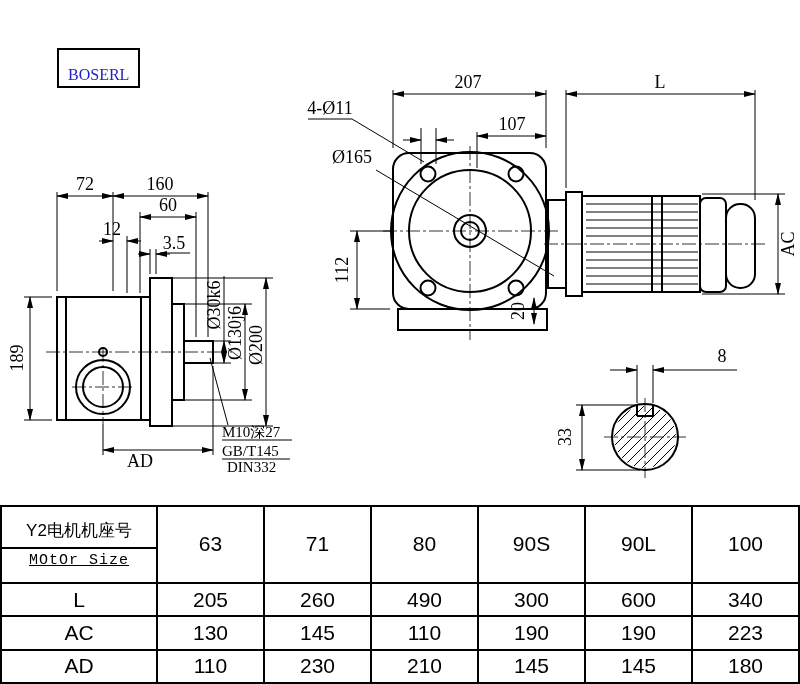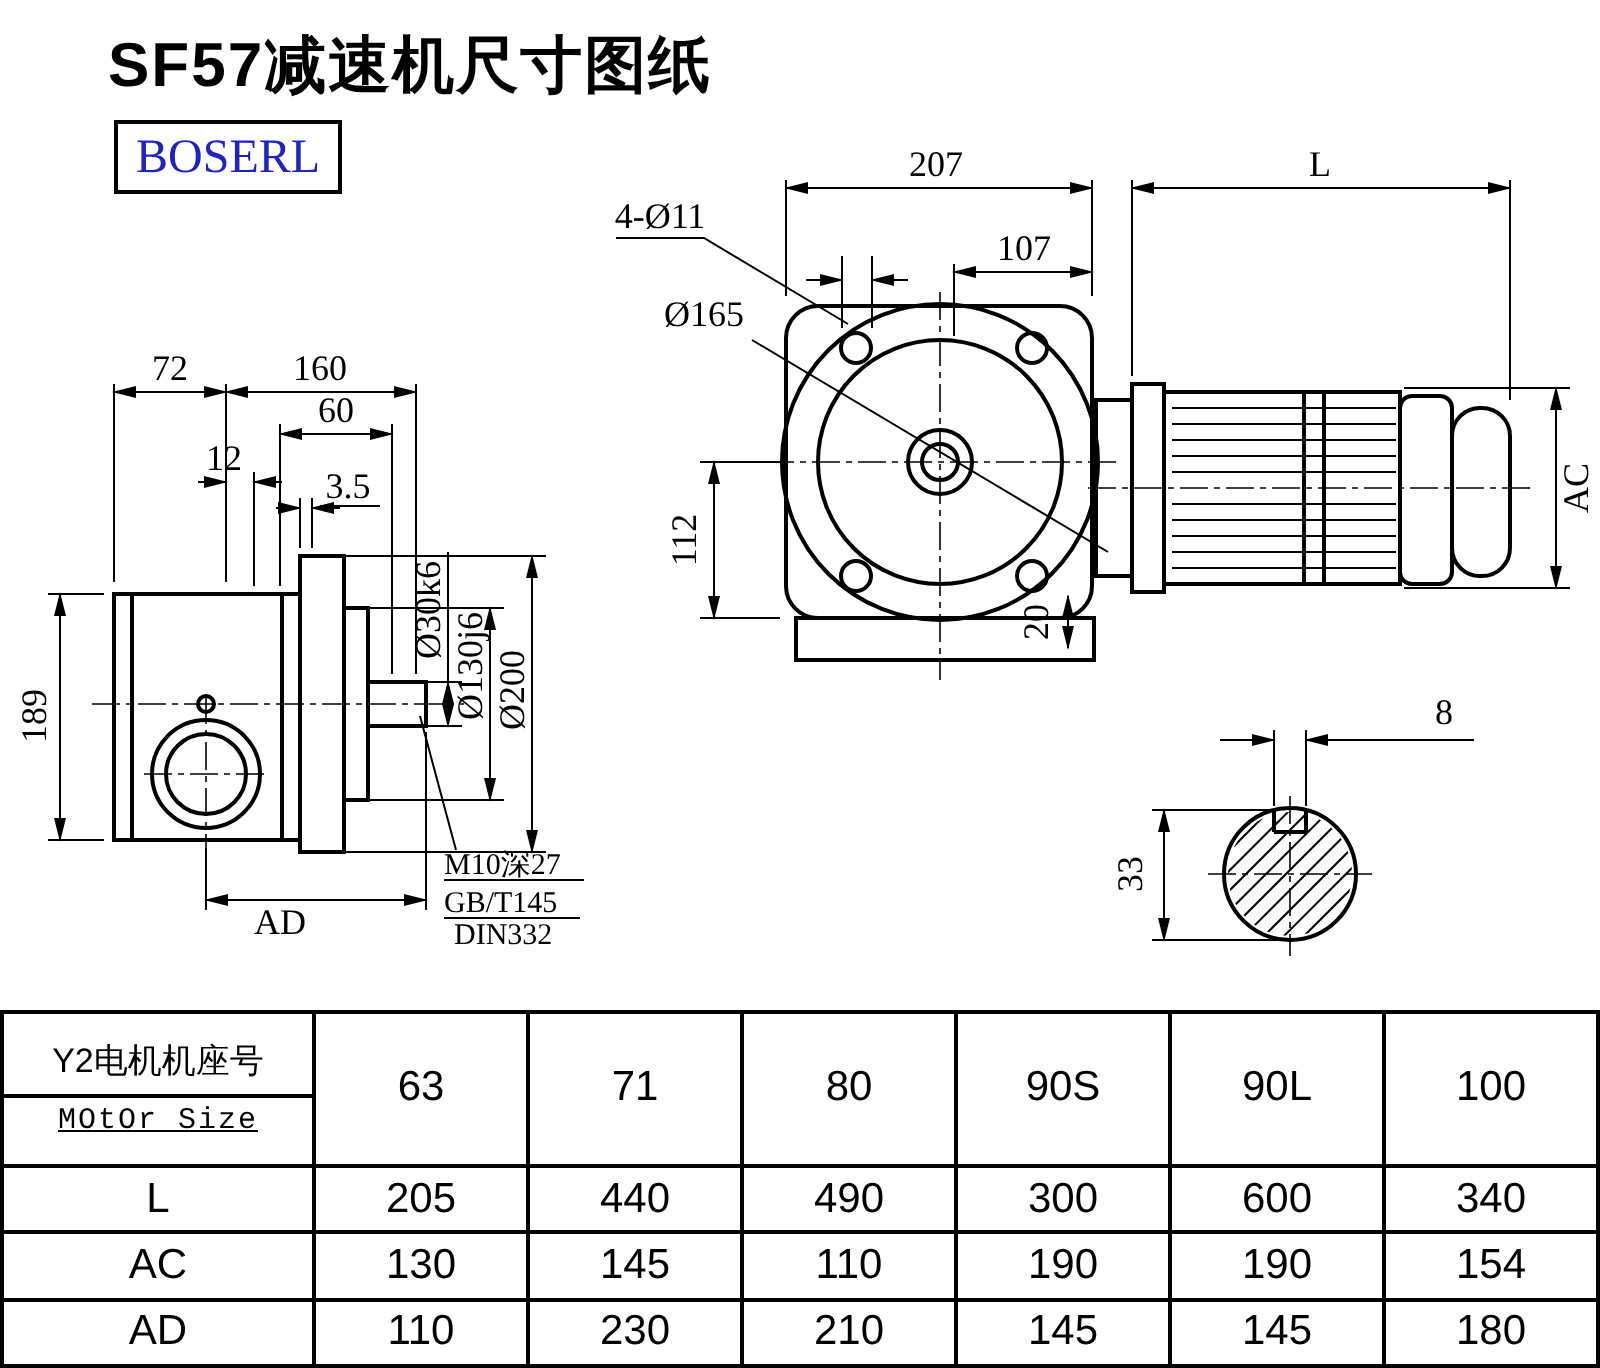--- a/index.html
+++ b/index.html
@@ -1,40 +1,39 @@
 <!DOCTYPE html>
 <html><head>
 <meta charset="utf-8">
 <style>
   * { margin:0; padding:0; box-sizing:border-box; }
   html,body { width:800px; height:684px; background:#fff; font-family:"Liberation Sans", sans-serif; }
   .stage { position:relative; width:800px; height:684px; background:#fff; overflow:hidden; }
   .title { position:absolute; left:54px; top:12px; font-size:31px; font-weight:bold; color:#000; letter-spacing:1px; }
-  .logo { position:absolute; left:57px; top:60px; border:2px solid #000; padding:4px 9px 2px 9px;
-          font-family:"Liberation Serif", serif; font-size:24px; color:#2222c0; }
+  .logo { position:absolute; left:57px; top:48px; border:2px solid #000; padding:16px 9px 2px 9px;
+          font-family:"Liberation Serif", serif; font-size:16px; color:#2222c0; }
   svg.drawing { position:absolute; left:0; top:0; }
   .thick line,.thick rect,.thick circle,.thick path,.thick polyline { stroke:#000; stroke-width:2; fill:none; }
   .thin line,.thin polyline,.thin path { stroke:#000; stroke-width:1; fill:none; }
   .fins line { stroke:#000; stroke-width:1; fill:none; }
   .hatch line { stroke:#000; stroke-width:1; }
   .cl line { stroke:#000; stroke-width:0.8; fill:none; stroke-dasharray:14 3 3 3; }
   text.dim { font-family:"Liberation Serif", serif; font-size:18px; fill:#000; stroke:none; }
   text.note { font-family:"Liberation Serif", serif; font-size:15px; fill:#000; stroke:none; }
   table.dims { position:absolute; left:0; top:505px; width:800px; height:179px;
                border-collapse:collapse; table-layout:fixed; text-align:center;padding-left:12px; }
   table.dims td { border:2px solid #000; font-size:21px; color:#000; vertical-align:middle; padding:0; }
   td.head-label .cn { border-bottom:2px solid #000; font-size:17px; padding:4px 2px 5px; }
   td.head-label .en { font-family:"Liberation Mono", monospace; font-size:15px; letter-spacing:1px; padding:3px 0 4px;text-decoration:underline; }
 </style>
 </head>
 <body>
 
 <div class="stage">
 
-  <div class="title">SF57减速机尺寸图纸</div>
   <div class="logo">BOSERL</div>
 
   <svg class="drawing" width="800" height="505" viewBox="0 0 800 505">
     <defs>
       <marker id="arr" viewBox="0 0 12 8" refX="11" refY="4" markerWidth="12" markerHeight="8" orient="auto-start-reverse">
         <path d="M0,1 L12,4 L0,7 Z" fill="#000"></path>
       </marker>
       <clipPath id="shaftClip">
           <circle cx="645" cy="437" r="31"></circle>
         </clipPath>
@@ -254,34 +253,34 @@
         <td>63</td>
         <td>71</td>
         <td>80</td>
         <td>90S</td>
         <td>90L</td>
         <td>100</td>
       </tr>
       <tr>
         <td>L</td>
         <td>205</td>
-        <td>440</td>
+        <td>260</td>
         <td>490</td>
         <td>300</td>
         <td>600</td>
         <td>340</td>
       </tr>
       <tr>
         <td>AC</td>
         <td>130</td>
         <td>145</td>
         <td>110</td>
         <td>190</td>
         <td>190</td>
-        <td>154</td>
+        <td>223</td>
       </tr>
       <tr>
         <td>AD</td>
         <td>110</td>
         <td>230</td>
         <td>210</td>
         <td>145</td>
         <td>145</td>
         <td>180</td>
       </tr>

